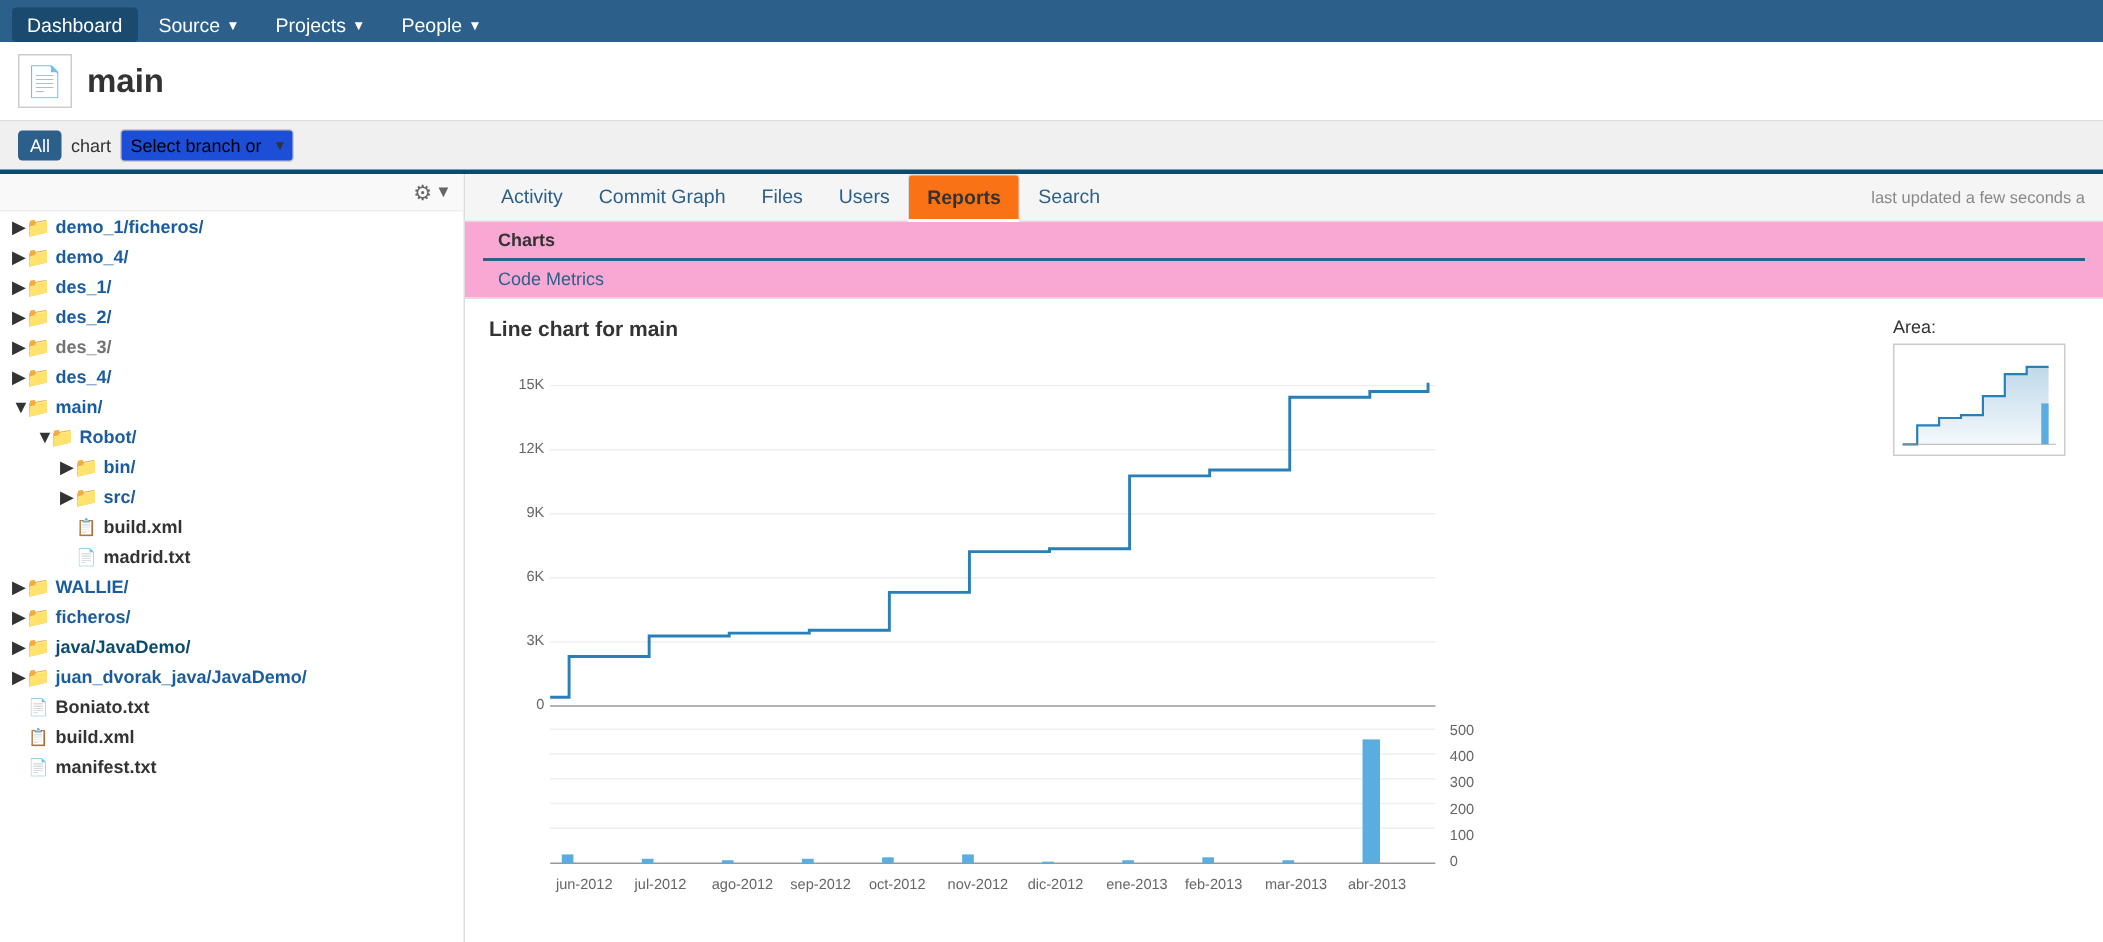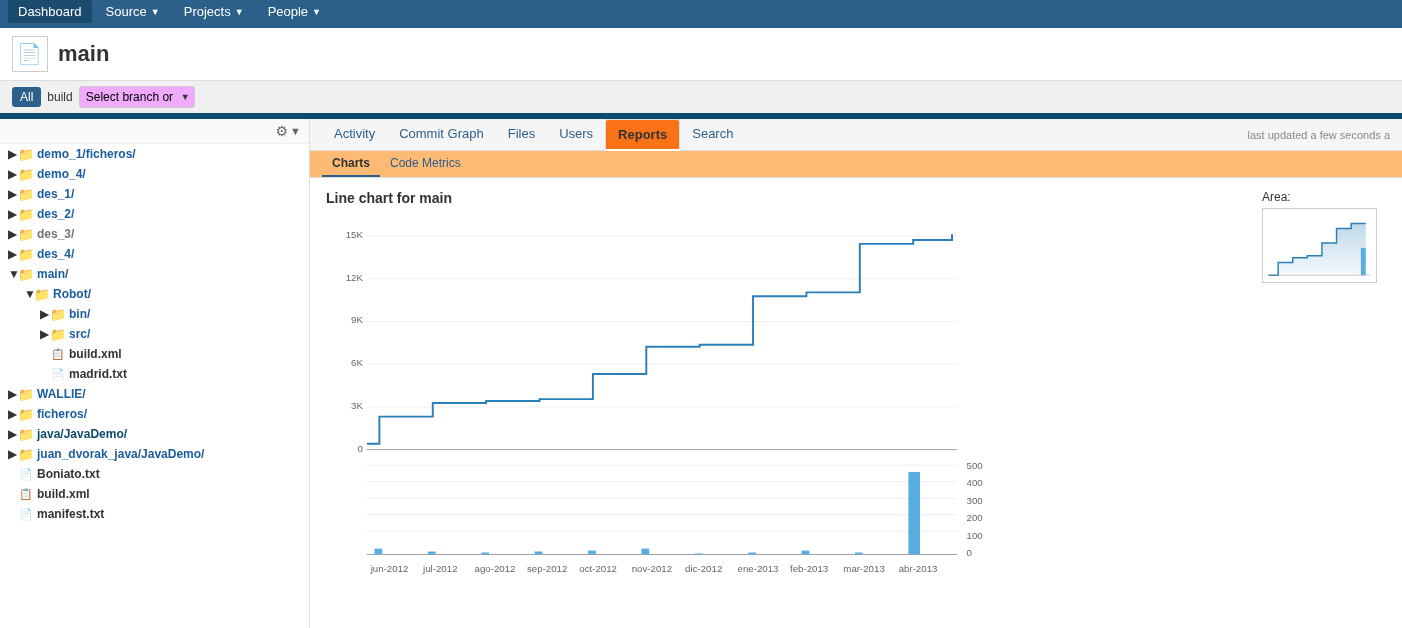--- a/index.html
+++ b/index.html
@@ -3,21 +3,21 @@
   <meta charset="utf-8">
   <style>
     * { margin: 0; padding: 0; box-sizing: border-box; }
     body { font-family: Arial, sans-serif; font-size: 12px; background: #f5f5f5; color: #333; }
 
     
     #top-nav {
       background: #2c5f8a;
       height: 28px;
       display: flex;
-      align-items: flex-start;
+      align-items: flex-end;
       padding: 0 8px;
       gap: 4px;
     }
     .nav-item {
       color: #fff;
       padding: 4px 10px;
       cursor: pointer;
       font-size: 13px;
       display: flex;
       align-items: center;
@@ -42,42 +42,42 @@
       width: 36px; height: 36px;
       border: 1px solid #ccc;
       display: flex; align-items: center; justify-content: center;
       font-size: 20px; color: #555;
     }
     #repo-title { font-size: 22px; font-weight: bold; color: #333; }
 
     
     #branch-bar {
       background: #f0f0f0;
-      border-bottom: 6px solid #0c4a6e;
+      border-bottom: 3px solid #0c4a6e;
       padding: 5px 12px;
       display: flex;
       align-items: center;
       gap: 6px;
     }
     .branch-btn {
       background: #2c5f8a;
       color: #fff;
       border: none;
       padding: 3px 8px;
       font-size: 12px;
       cursor: pointer;
       border-radius: 3px;
     }
     .branch-label {
       font-size: 12px;
       color: #333;
     }
     .branch-dropdown {
       border: 1px solid #ccc;
-      background: #f0abfc;
+      background: #1d4ed8;
       padding: 3px 20px 3px 6px;
       font-size: 12px;
       cursor: pointer;
       border-radius: 3px;
       position: relative;
       appearance: none;
       -webkit-appearance: none;
     }
     .dropdown-wrapper {
       position: relative;
@@ -162,22 +162,23 @@
       font-weight: bold;
       border-radius: 3px 3px 0 0;
     }
     .tab-spacer { flex: 1; }
     .last-updated { font-size: 11px; color: #888; padding: 7px 0; }
 
     
     #sub-tabs {
       display: flex;
       border-bottom: 1px solid #ddd;
-      background: #fdba74;
+      background: #f9a8d4;
       padding: 0 12px;
+      flex-direction: column;
     }
     .sub-tab {
       padding: 5px 10px;
       font-size: 12px;
       cursor: pointer;
       color: #2c5f8a;
     }
     .sub-tab.active { font-weight: bold; color: #333; border-bottom: 2px solid #2c5f8a; }
 
     
@@ -238,21 +239,21 @@
   </div>
 </div>
 
 <div id="sub-header">
   <div id="repo-icon">📄</div>
   <div id="repo-title">main</div>
 </div>
 
 <div id="branch-bar">
   <button class="branch-btn">All</button>
-  <span class="branch-label">build</span>
+  <span class="branch-label">chart</span>
   <div class="dropdown-wrapper">
     <select class="branch-dropdown">
       <option>Select branch or</option>
     </select>
     <span class="dropdown-arrow">▼</span>
   </div>
 </div>
 
 <div id="main-layout">
 

